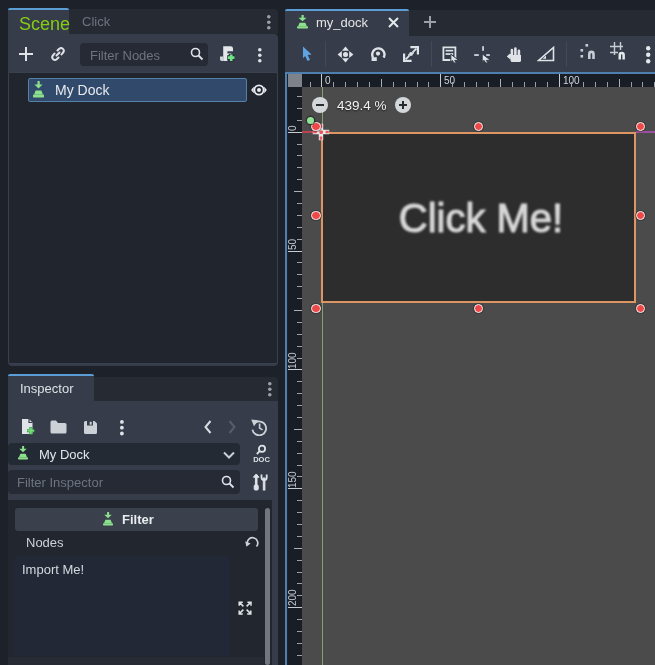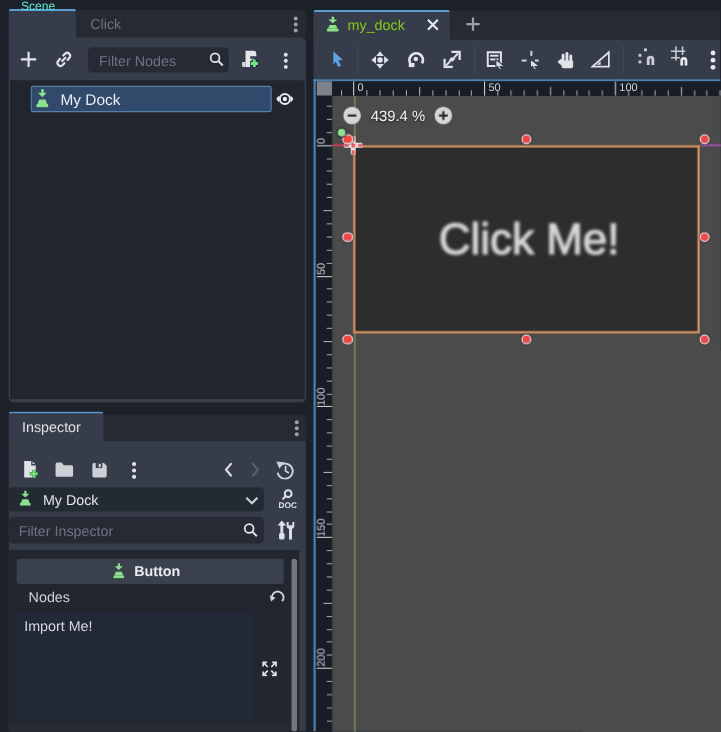--- a/index.html
+++ b/index.html
@@ -1,19 +1,19 @@
 <!DOCTYPE html>
 <html><head><meta charset="utf-8"><style>
 html,body{margin:0;padding:0;width:655px;height:665px;background:#1d212a;font-family:"Liberation Sans",sans-serif;overflow:hidden;position:relative}
 .abs{position:absolute}
 .txt{position:absolute;white-space:nowrap;will-change:transform}
 </style></head><body>
 <div class="abs" style="left:8px;top:9px;width:270px;height:25px;background:#252a33;border-radius:4px 4px 0 0"></div>
 <div class="abs" style="left:8px;top:8px;width:61px;height:26px;background:#363c49;border-top:2px solid #5b9dd4;border-radius:2px 2px 0 0"></div>
-<div class="txt" style="left:19px;top:0;font-size:11px;color:#5eead4">Scene</div>
+<div class="txt" style="left:19px;top:14px;font-size:18px;color:#84cc16">Scene</div>
 <div class="txt" style="left:82px;top:14px;font-size:13px;color:#6d7480">Click</div>
 <svg class="abs" style="left:266px;top:14px" width="5" height="16" viewBox="0 0 5 16">
     <circle cx="2.8" cy="2.8" r="1.8" fill="#9ba1ab"></circle>
     <circle cx="2.8" cy="8.3" r="1.8" fill="#9ba1ab"></circle>
     <circle cx="2.8" cy="13.8" r="1.8" fill="#9ba1ab"></circle>
   </svg>
 <div class="abs" style="left:8px;top:34px;width:270px;height:332px;background:#363c49;border-radius:0 4px 4px 4px"></div>
 <svg class="abs" style="left:18px;top:46px" width="16" height="16" viewBox="0 0 16 16">
     <path d="M8 1v14M1 8h14" stroke="#dfe3e8" stroke-width="2"></path>
   </svg>
@@ -137,21 +137,21 @@
 <div class="abs" style="left:8px;top:500px;width:264px;height:165px;background:#21262f"></div>
 <div class="abs" style="left:15px;top:508px;width:243px;height:23px;background:#3a414d;border-radius:3px"></div>
 <svg class="abs" style="left:103px;top:512px" width="10" height="14" viewBox="0 0 10 14">
     <g fill="#8ce18c">
       <rect x="4.10" y="0" width="2.00" height="3.36"></rect>
       <polygon points="1.30,2.80 8.70,2.80 5.00,6.16"></polygon>
       <polygon points="2.40,7.84 7.60,7.84 9.00,11.20 1.00,11.20"></polygon>
       <rect x="0" y="11.20" width="10" height="2.38" rx="0.8"></rect>
     </g>
   </svg>
-<div class="txt" style="left:122px;top:512px;font-size:13px;font-weight:bold;color:#e9ecef">Button</div>
+<div class="txt" style="left:122px;top:512px;font-size:13px;font-weight:bold;color:#e9ecef">Filter</div>
 <div class="abs" style="left:264.5px;top:508px;width:5px;height:157px;background:#72777f;border-radius:3px"></div>
 <div class="txt" style="left:26px;top:535px;font-size:13px;color:#ccd2d9">Nodes</div>
 <svg class="abs" style="left:245px;top:536px" width="14" height="13" viewBox="0 0 14 13">
     <path d="M11.5 10.5 a5.3 5.3 0 1 0 -9.3 -3" stroke="#ccd2d9" stroke-width="1.7" fill="none"></path>
     <polygon points="0.2,5.2 5.6,7.4 1.4,10.8" fill="#ccd2d9"></polygon>
   </svg>
 <div class="abs" style="left:14px;top:556px;width:216px;height:100px;background:#222835;border-radius:3px"></div>
 <div class="txt" style="left:22px;top:562px;font-size:13px;color:#d4d9df">Import Me!</div>
 <svg class="abs" style="left:238px;top:601px" width="14" height="14" viewBox="0 0 14 14">
     <g stroke="#dfe3e8" stroke-width="1.5" fill="none">
@@ -165,21 +165,21 @@
 <div class="abs" style="left:285px;top:10px;width:370px;height:26px;background:#252a33"></div>
 <div class="abs" style="left:285px;top:9px;width:124px;height:27px;background:#363c49;border-top:2px solid #5b9dd4;border-radius:2px 2px 0 0"></div>
 <svg class="abs" style="left:297px;top:15px" width="11" height="14" viewBox="0 0 11 14">
     <g fill="#8ce18c">
       <rect x="4.51" y="0" width="2.20" height="3.36"></rect>
       <polygon points="1.43,2.80 9.57,2.80 5.50,6.16"></polygon>
       <polygon points="2.64,7.84 8.36,7.84 9.90,11.20 1.10,11.20"></polygon>
       <rect x="0" y="11.20" width="11" height="2.38" rx="0.8"></rect>
     </g>
   </svg>
-<div class="txt" style="left:316px;top:15px;font-size:13px;color:#84cc16">my_dock</div>
+<div class="txt" style="left:316px;top:15px;font-size:13px;color:#e5e5e5">my_dock</div>
 <svg class="abs" style="left:388px;top:17px" width="11" height="11" viewBox="0 0 11 11">
     <path d="M1 1 L10 10 M10 1 L1 10" stroke="#e6e9ec" stroke-width="2"></path>
   </svg>
 <svg class="abs" style="left:423px;top:15px" width="14" height="14" viewBox="0 0 14 14">
     <path d="M7 1v12M1 7h12" stroke="#9ba1ab" stroke-width="2"></path>
   </svg>
 <div class="abs" style="left:285px;top:36px;width:370px;height:36px;background:#363c49"></div>
 <svg class="abs" style="left:302px;top:46px" width="10" height="16" viewBox="0 0 10 16">
     <path d="M1 0.5 L9.6 8.4 L5.6 8.9 L8 13.8 L5.5 15 L3.2 10.1 L1 12.3 z" fill="#5fa3e3"></path>
   </svg>

